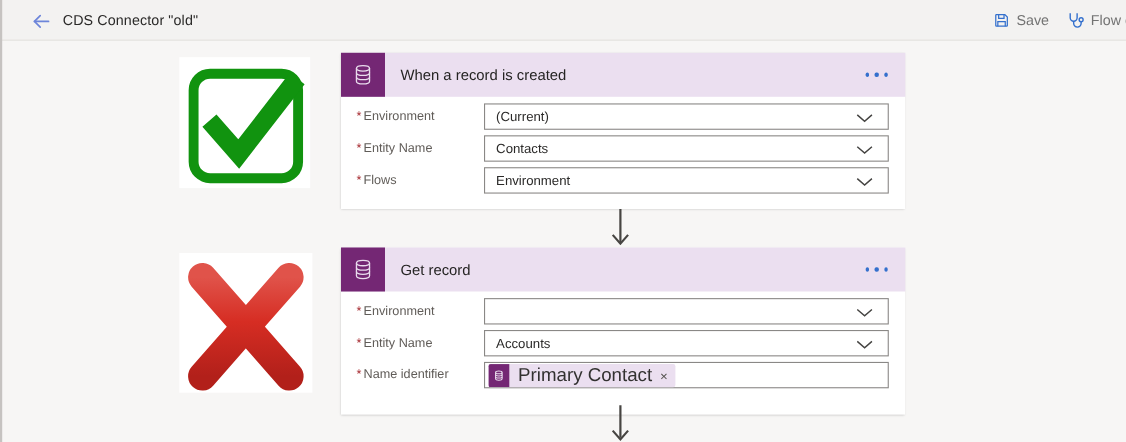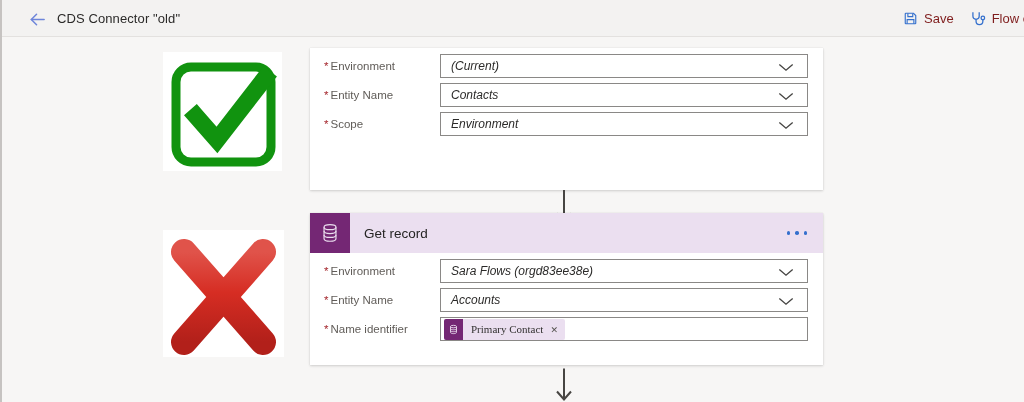--- a/index.html
+++ b/index.html
@@ -28,37 +28,37 @@
   .topbar-title {
     position:absolute; left:57px; top:0; height:37px; display:flex; align-items:center;
     font-size:13px; color:#2b2a29; letter-spacing:0.1px;
   }
   .commands {
     position:absolute; left:903px; top:0; height:37px;
     display:flex; align-items:center; white-space:nowrap;
   }
   .cmd {
     display:flex; align-items:center; gap:6px; cursor:pointer;
-    font-size:13px; color:#7f1d1d; margin-right:15px;
+    font-size:13px; color:#737373; margin-right:15px;
   }
   .cmd svg { display:block; }
   
   .status-img {
     position:absolute; background:#ffffff;
     display:flex; align-items:center; justify-content:center;
   }
   .img-check { left:163px; top:52px; width:119px; height:119px; }
   .img-x     { left:163px; top:230px; width:121px; height:127px; }
   
   .card {
     position:absolute; left:310px; width:513px; background:#ffffff;
     box-shadow: 0 1px 2.5px rgba(0,0,0,0.16), 0 0 1px rgba(0,0,0,0.1);
   }
   .card-1 { top:48px;  height:142px; }
-  .card-2 { top:213px; height:152px; }
+  .card-2 { top:225px; height:152px; }
   .card-header {
     height:40px; display:flex; align-items:center;
     background: var(--card_header_bg, #ebdff0); cursor:pointer;
   }
   .card-icon {
     width:40px; height:40px; flex:0 0 40px;
     background: var(--connector_purple, #742774);
     display:flex; align-items:center; justify-content:center;
   }
   .card-title { margin-left:14px; font-size:13.5px; color:#252423; }
@@ -75,34 +75,34 @@
   .flabel {
     width:125px; flex:0 0 125px; padding-left:9px;
     font-size:11.5px; color:#605c58; white-space:nowrap; overflow:hidden;
   }
   .req { color: var(--required_red, #a4262c); margin-right:2px; }
   .combo, .token-field {
     flex:1; height:24px; background:#fff;
     border:1px solid var(--field_border, #8a8886);
     display:flex; align-items:center; position:relative;
   }
-  .combo { cursor:pointer; padding:0 30px 0 10px;font-style:italic; }
+  .combo { cursor:pointer; padding:0 30px 0 10px; }
   .combo-val { font-size:12px; color:#2b2a29; white-space:nowrap; }
   .chev { position:absolute; right:13px; top:8px; }
   .token-field { padding:0 6px 0 3px; cursor:text; }
   .chip {
     display:flex; align-items:center; height:21px; border-radius:2px;
     overflow:hidden; background: var(--card_header_bg, #ebdff0); cursor:pointer;
   }
   .chip-ic {
     width:19px; height:21px; flex:0 0 19px;
     background: var(--connector_purple, #742774);
     display:flex; align-items:center; justify-content:center;
   }
-  .chip-label { font-size:11px; color:#323130; padding:0 5px 0 8px; white-space:nowrap;font-family:Liberation Serif, serif; }
+  .chip-label { font-size:17px; color:#323130; padding:0 5px 0 8px; white-space:nowrap; }
   .chip-x { font-size:9px; color:#55534f; padding:1px 7px 0 2px; cursor:pointer; }
   
   .flow-arrow { position:absolute; left:555px; }
   .arrow-1 { top:190px; }
   .arrow-2 { top:367px; }
 </style>
 </head>
 <body>
 
 <div class="left-edge"></div>
@@ -149,41 +149,57 @@
         <stop offset="0" stop-color="#e0534a"></stop>
         <stop offset="0.45" stop-color="#d62d23"></stop>
         <stop offset="1" stop-color="#b2201a"></stop>
       </linearGradient>
     </defs>
     <path d="M21 22 L100 112 M100 22 L21 112" stroke="url(#xgrad)" stroke-width="26" stroke-linecap="round"></path>
   </svg>
 </div>
 
 <div class="card card-1">
+  <div class="card-header">
+    <div class="card-icon">
+      <svg width="22" height="22" viewBox="0 0 24 24" fill="none" stroke="#e9dced" stroke-width="1.3">
+        <ellipse cx="12" cy="5.6" rx="6.5" ry="2.7"></ellipse>
+        <path d="M5.5 5.6 V18.3 c0 1.5 2.9 2.7 6.5 2.7 s6.5 -1.2 6.5 -2.7 V5.6"></path>
+        <path d="M5.5 9.9 c0 1.5 2.9 2.7 6.5 2.7 s6.5 -1.2 6.5 -2.7"></path>
+        <path d="M5.5 14.1 c0 1.5 2.9 2.7 6.5 2.7 s6.5 -1.2 6.5 -2.7"></path>
+      </svg>
+    </div>
+    <div class="card-title">When a record is created</div>
+    <div class="menu-dots">
+        <i></i>
+        <i></i>
+        <i></i>
+      </div>
+  </div>
   <div class="card-body">
     <div class="frow">
       <div class="flabel"><span class="req">*</span><span>Environment</span></div>
       <div class="combo">
         <span class="combo-val">(Current)</span>
         <svg class="chev" width="16" height="9" viewBox="0 0 18 10" fill="none" stroke="#454442" stroke-width="1.5">
             <path d="M1.5 1.5 L9 8 L16.5 1.5"></path>
           </svg>
       </div>
     </div>
     <div class="frow">
       <div class="flabel"><span class="req">*</span><span>Entity Name</span></div>
       <div class="combo">
         <span class="combo-val">Contacts</span>
         <svg class="chev" width="16" height="9" viewBox="0 0 18 10" fill="none" stroke="#454442" stroke-width="1.5">
             <path d="M1.5 1.5 L9 8 L16.5 1.5"></path>
           </svg>
       </div>
     </div>
     <div class="frow">
-      <div class="flabel"><span class="req">*</span><span>Scope</span></div>
+      <div class="flabel"><span class="req">*</span><span>Flows</span></div>
       <div class="combo">
         <span class="combo-val">Environment</span>
         <svg class="chev" width="16" height="9" viewBox="0 0 18 10" fill="none" stroke="#454442" stroke-width="1.5">
             <path d="M1.5 1.5 L9 8 L16.5 1.5"></path>
           </svg>
       </div>
     </div>
   </div>
 </div>
 
@@ -206,21 +222,20 @@
     <div class="menu-dots">
         <i></i>
         <i></i>
         <i></i>
       </div>
   </div>
   <div class="card-body">
     <div class="frow">
       <div class="flabel"><span class="req">*</span><span>Environment</span></div>
       <div class="combo">
-        <span class="combo-val">Sara Flows (orgd83ee38e)</span>
         <svg class="chev" width="16" height="9" viewBox="0 0 18 10" fill="none" stroke="#454442" stroke-width="1.5">
             <path d="M1.5 1.5 L9 8 L16.5 1.5"></path>
           </svg>
       </div>
     </div>
     <div class="frow">
       <div class="flabel"><span class="req">*</span><span>Entity Name</span></div>
       <div class="combo">
         <span class="combo-val">Accounts</span>
         <svg class="chev" width="16" height="9" viewBox="0 0 18 10" fill="none" stroke="#454442" stroke-width="1.5">

